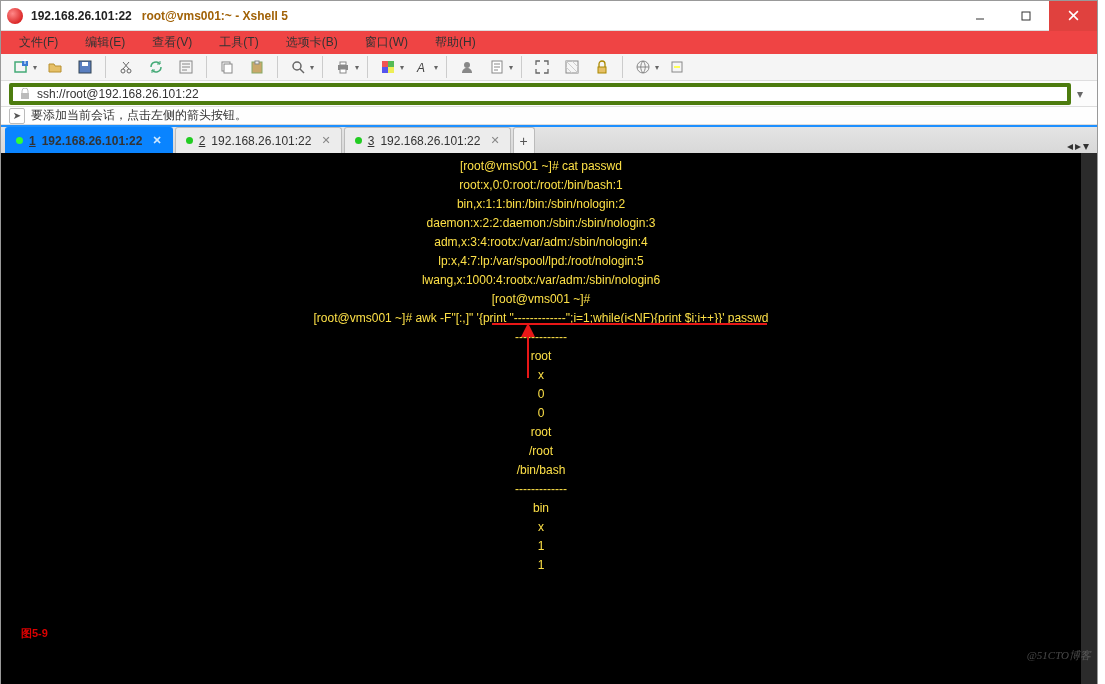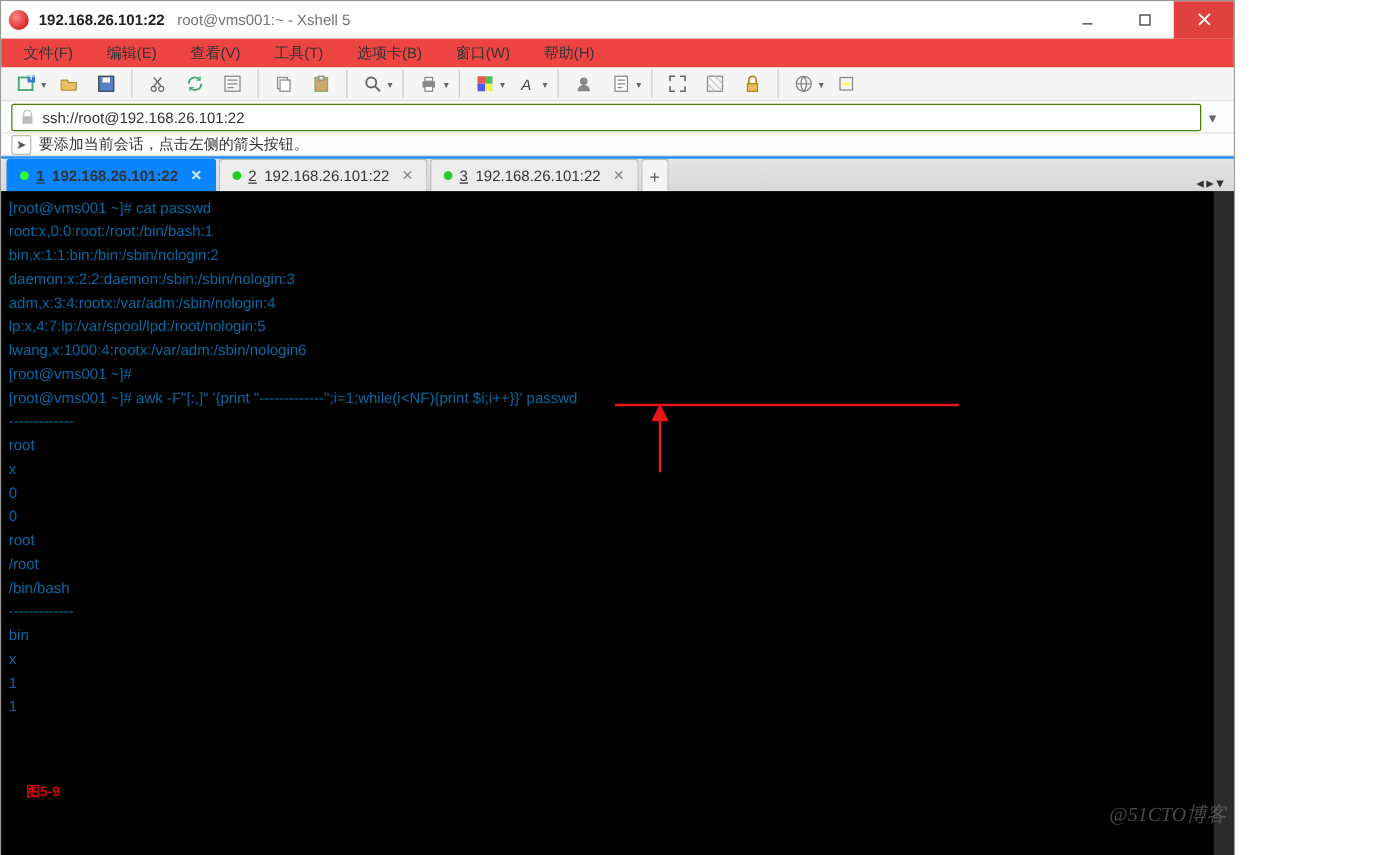--- a/index.html
+++ b/index.html
@@ -1,63 +1,63 @@
 <!DOCTYPE html>
 <html><head>
 <meta charset="utf-8">
 <style>
   *{box-sizing:border-box;margin:0;padding:0;font-family:"Microsoft YaHei","Segoe UI",Tahoma,sans-serif;font-size:12px;color:#333;}
   body{background:#fff;}
-  .window{width:988px;height:684px;border:1px solid #999;background:#f0f0f0;display:flex;flex-direction:column;position:relative;}
+  .window{width:1098px;height:684px;border:1px solid #999;background:#f0f0f0;display:flex;flex-direction:column;position:relative;}
   
   .titlebar{height:30px;background:#fff;display:flex;align-items:center;padding:0 0 0 6px;border-bottom:1px solid #ddd;}
   .app-icon{width:16px;height:16px;border-radius:50%;background:radial-gradient(circle at 35% 35%,#f88,#c00);margin-right:8px;}
   .title-main{font-weight:bold;color:#222;}
-  .title-sub{color:#737373;margin-left:10px;}
+  .title-sub{color:#a16207;margin-left:10px;font-weight:bold;}
   .win-btns{margin-left:auto;display:flex;}
   .win-btn{width:46px;height:30px;display:flex;align-items:center;justify-content:center;color:#555;}
   .win-btn.close{background:#e0413e;color:#fff;width:48px;}
   
   .menubar{height:26px;display:flex;align-items:center;padding:0 8px;gap:7px;background:#ef4444;}
   .menubar span{padding:3px 10px;cursor:default;}
   
   .toolbar{height:34px;display:flex;align-items:center;padding:0 6px;background:#f5f5f5;border-bottom:1px solid #ddd;gap:2px;}
   .tbtn{width:28px;height:26px;display:flex;align-items:center;justify-content:center;color:#555;border:1px solid transparent;border-radius:2px;}
   .tbtn svg{width:16px;height:16px;}
   .tsep{width:1px;height:22px;background:#ccc;margin:0 4px;}
   .dd{font-size:8px;color:#666;margin-left:-4px;margin-right:2px;}
   
   .addrbar{height:26px;display:flex;align-items:center;padding:2px 8px;background:#fcfcfc;border-bottom:1px solid #ddd;}
-  .addr-field{flex:1;border:1px solid #4d7c0f;background:#fff;height:22px;display:flex;align-items:center;padding:0 6px;color:#666;gap:6px;border-radius:2px;}
+  .addr-field{flex:1;border:4px solid #4d7c0f;background:#fff;height:22px;display:flex;align-items:center;padding:0 6px;color:#666;gap:6px;border-radius:2px;}
   .lock{width:12px;height:12px;}
   .addr-dd{width:18px;text-align:center;color:#666;}
   
   .infobar{height:24px;display:flex;align-items:center;padding:0 8px;background:#fefefe;color:#666;border-bottom:1px solid #ddd;font-size:12px;gap:6px;}
   .infobar .arrow-btn{width:16px;height:16px;border:1px solid #bbb;display:flex;align-items:center;justify-content:center;font-size:10px;color:#555;border-radius:2px;}
   
   .tabstrip{height:28px;background:linear-gradient(#e4e4e4,#d8d8d8);border-top:2px solid #1e90ff;display:flex;align-items:flex-end;padding:0 4px;gap:2px;}
   .tab{height:26px;padding:0 10px;display:flex;align-items:center;gap:6px;background:#ececec;border:1px solid #bbb;border-bottom:none;border-radius:3px 3px 0 0;position:relative;}
   .tab.active{background:#0a84ff;color:#fff;border-color:#0a84ff;font-weight:bold;}
   .tab.active .dot{background:#3f3;}
   .tab .dot{width:7px;height:7px;border-radius:50%;background:#2c2;}
   .tab .underline{text-decoration:underline;}
   .tab .x{font-size:11px;color:#888;margin-left:4px;}
   .tab.active .x{color:#cfe8ff;}
   .tab.add{width:22px;justify-content:center;padding:0;font-size:14px;color:#555;background:#f4f4f4;}
   .tabstrip .nav-arrows{margin-left:auto;display:flex;gap:2px;padding-right:4px;color:#888;align-items:center;font-size:11px;}
   
   .terminal-wrap{flex:1;display:flex;background:#222;}
   .terminal{flex:1;background:#000;color:#eee;font-family:"SimSun","Consolas",monospace;font-size:14px;line-height:19px;padding:4px 6px;position:relative;overflow:hidden;white-space:pre;}
-  .terminal .line{color:#0369a1;}
+  .terminal .line{color:#fde047;text-align:center;}
   .terminal .annot-underline{position:absolute;height:2px;background:#e81717;}
   .terminal .annot-arrow{position:absolute;color:#e81717;}
   .terminal .annot-text{position:absolute;color:#e81717;font-family:"Microsoft YaHei";font-size:14px;font-weight:bold;line-height:26px;}
   .scrollbar{width:16px;background:#2b2b2b;}
   .fig-label{position:absolute;left:20px;bottom:42px;color:#d00;font-weight:bold;font-size:11px;z-index:9;}
-  .watermark{position:absolute;right:6px;bottom:20px;font-size:16px;color:rgba(120,120,120,0.6);font-style:italic;font-family:"Times New Roman",serif;}
+  .watermark{position:absolute;right:6px;bottom:20px;font-size:11px;color:rgba(120,120,120,0.6);font-style:italic;font-family:"Times New Roman",serif;}
 </style>
 </head>
 <body>
 
 <div class="window">
 
   <div class="titlebar">
     <div class="app-icon"></div>
     <span class="title-main">192.168.26.101:22</span>
     <span class="title-sub">root@vms001:~ - Xshell 5</span>

